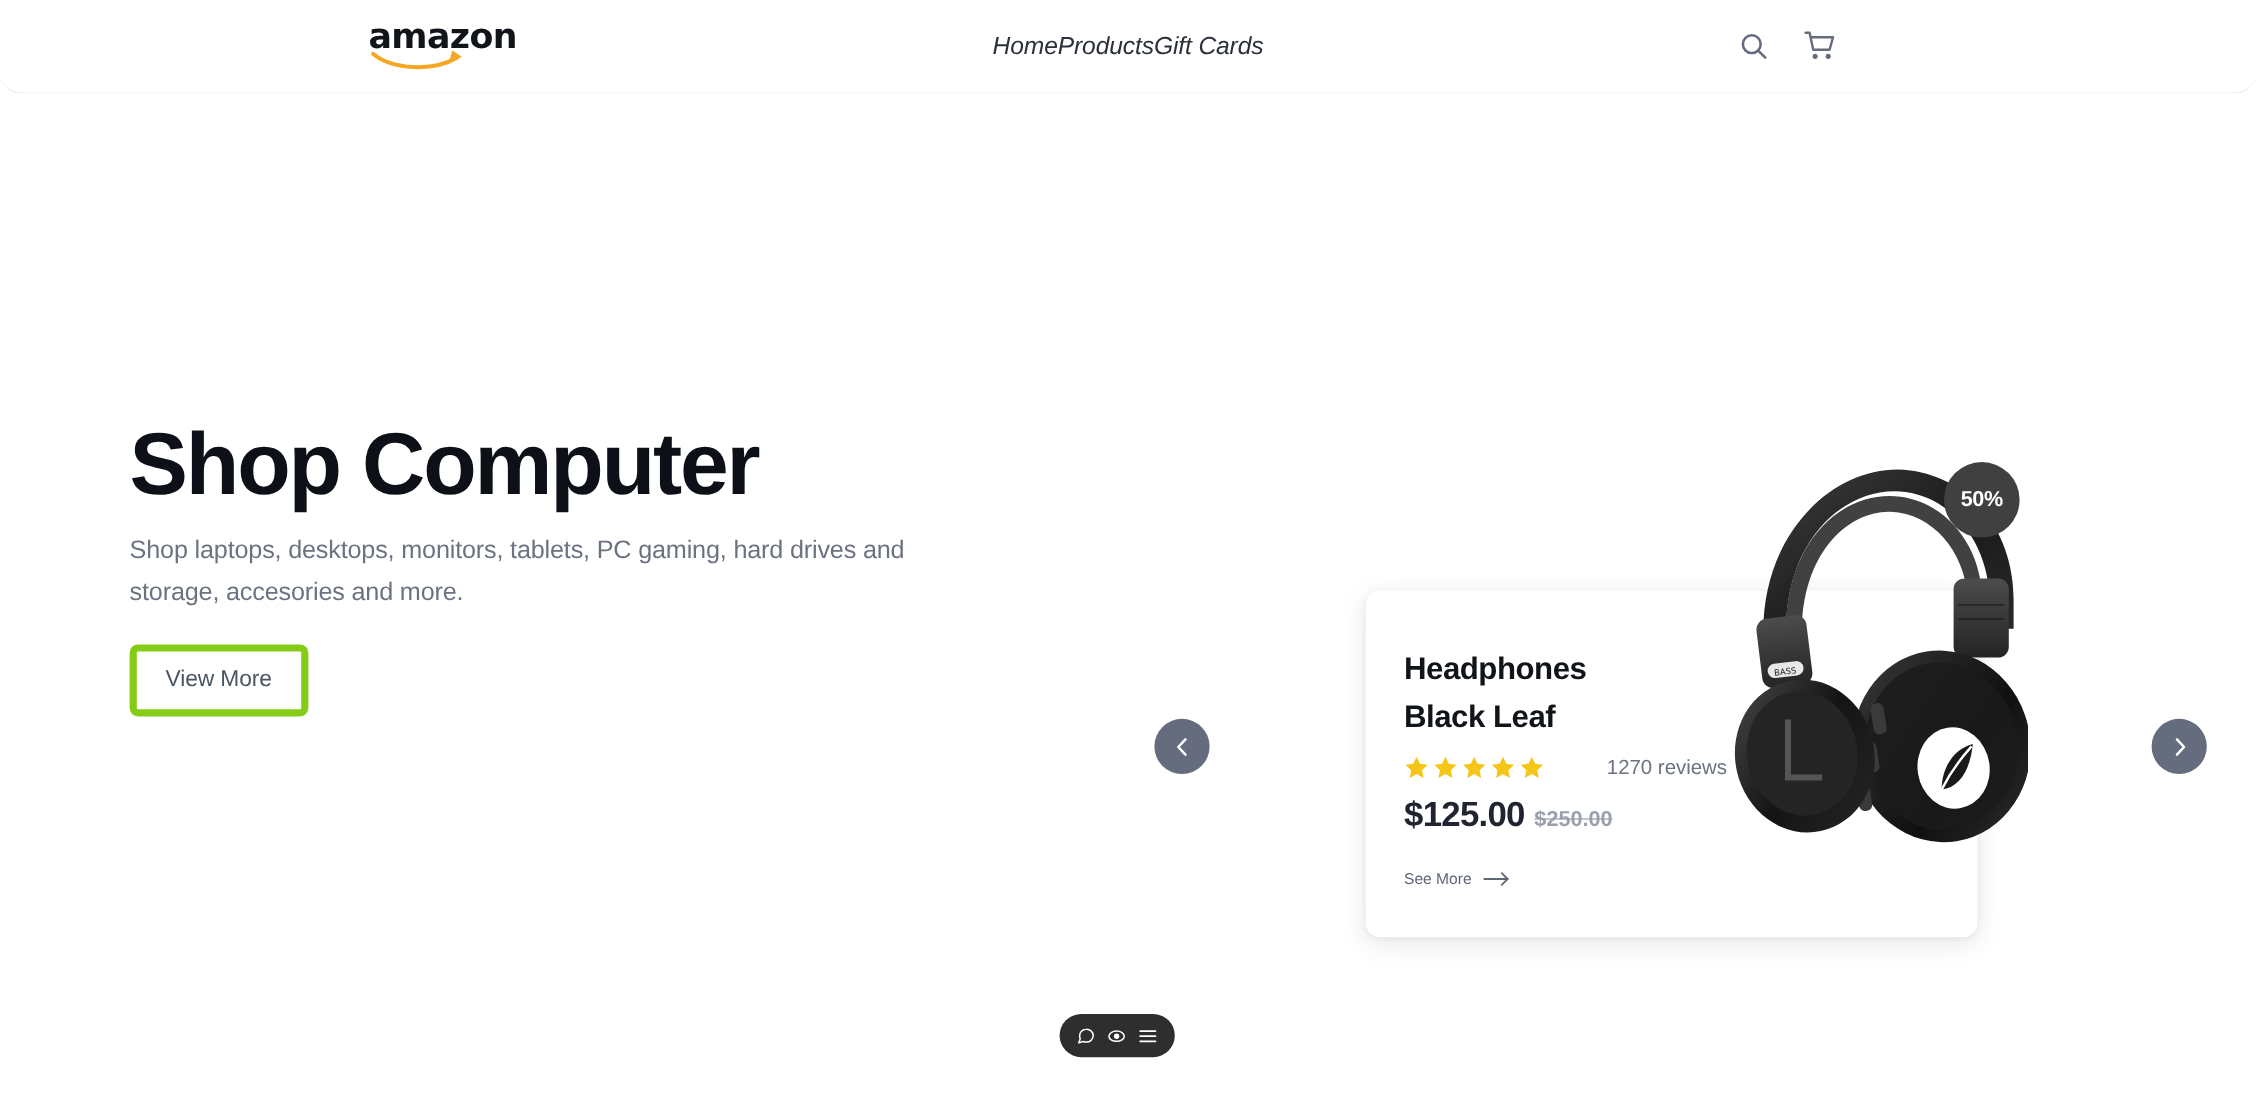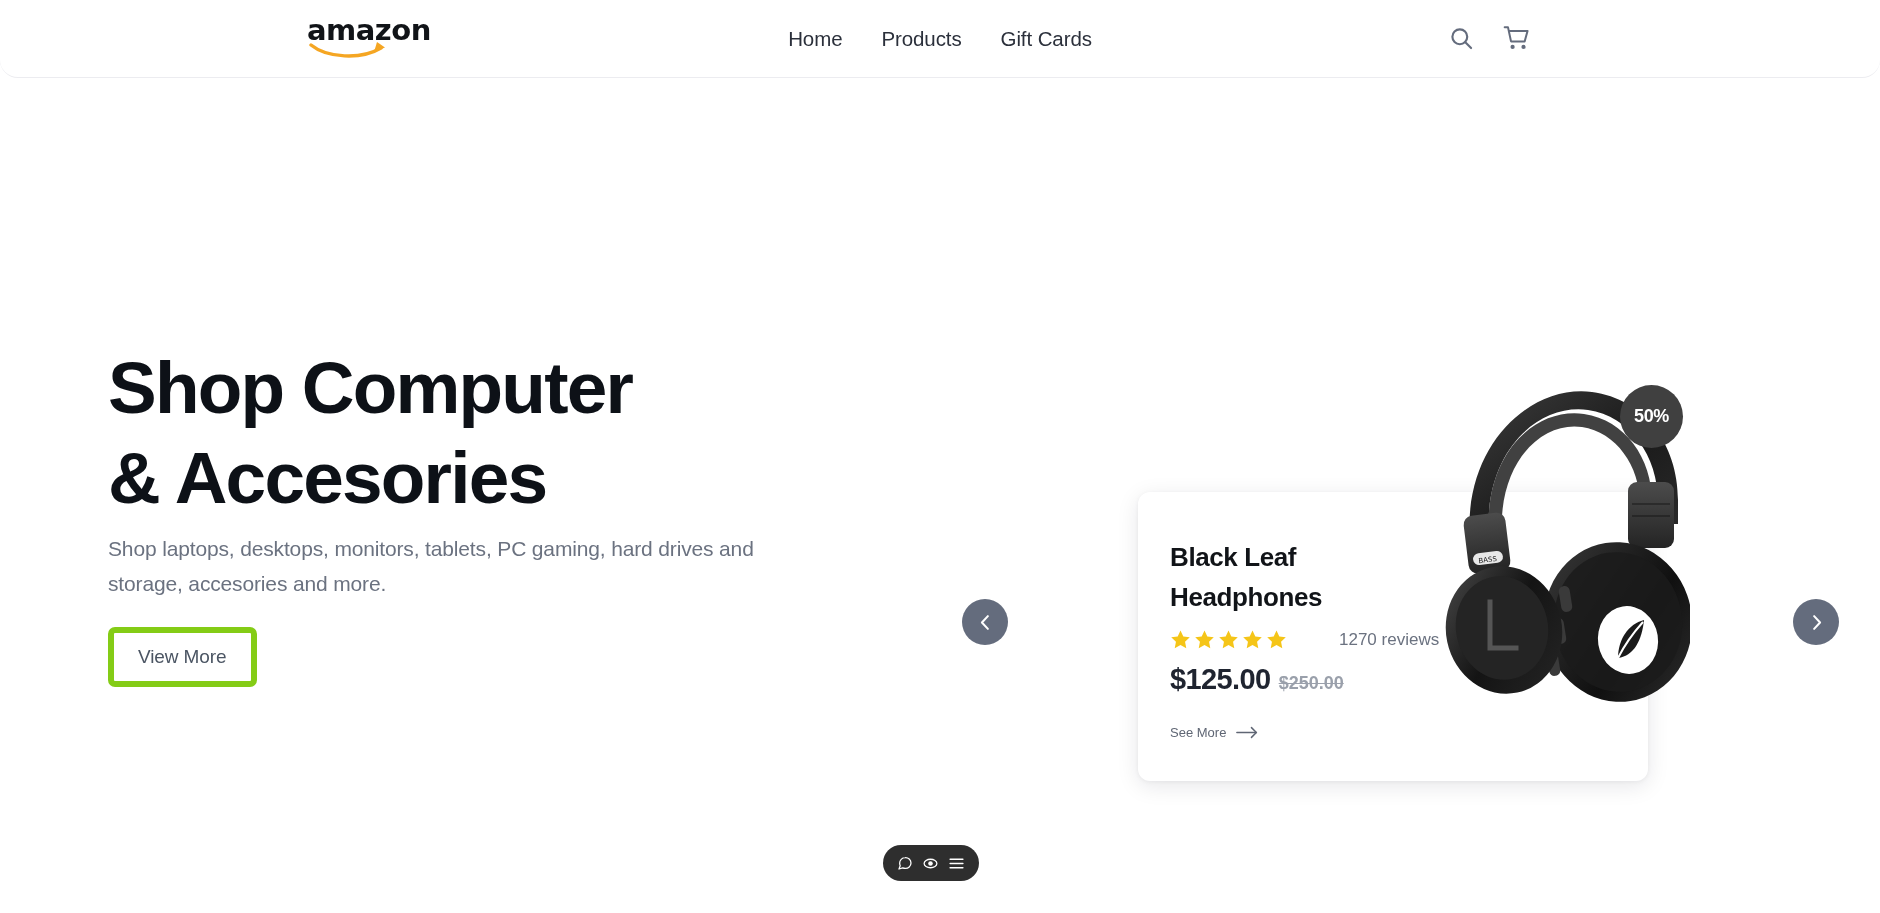--- a/index.html
+++ b/index.html
@@ -37,22 +37,22 @@
     color:#111418;
     line-height:30px;
   }
   .logo-smile { position:absolute; left:2px; top:24px; }
 
   .nav {
     position:absolute;
     left:50%;
     transform:translateX(-50%);
     display:flex;
-    gap:39px;
-    align-items:center;
+    align-items:center;
+    font-style:italic;
   }
   .nav-item {
     font-size:20.5px;
     color:#2b303b;
     cursor:pointer;
     white-space:nowrap;
     letter-spacing:-0.1px;
   }
 
   .header-icons {
@@ -256,42 +256,41 @@
       </svg>
     </div>
   </div>
 </div>
 
 <div class="hero">
 
   <div class="hero-left">
     <div class="hero-title">
       <div>Shop Computer</div>
-      <div>&amp; Accesories</div>
     </div>
     <div class="hero-sub">Shop laptops, desktops, monitors, tablets, PC gaming, hard drives and storage, accesories and more.</div>
     <div class="view-more">View More</div>
   </div>
 
   <div class="arrow arrow-prev">
     <svg width="19" height="19" viewBox="0 0 24 24" fill="none" stroke="#ffffff" stroke-width="2.6" stroke-linecap="round" stroke-linejoin="round">
       <polyline points="15,4 7.5,12 15,20"></polyline>
     </svg>
   </div>
   <div class="arrow arrow-next">
     <svg width="19" height="19" viewBox="0 0 24 24" fill="none" stroke="#ffffff" stroke-width="2.6" stroke-linecap="round" stroke-linejoin="round">
       <polyline points="9,4 16.5,12 9,20"></polyline>
     </svg>
   </div>
 
   <div class="product-card">
     <div class="card-body">
       <div class="product-title">
+        <div>Headphones</div>
         <div>Black Leaf</div>
-        <div>Headphones</div>
       </div>
 
       <div class="rating-row">
         <div class="stars">
           <svg width="21" height="21" viewBox="0 0 24 24" fill="#f5c518">
               <polygon points="12,1.8 15.2,8.6 22.6,9.5 17.2,14.7 18.6,22 12,18.4 5.4,22 6.8,14.7 1.4,9.5 8.8,8.6"></polygon>
             </svg>
           <svg width="21" height="21" viewBox="0 0 24 24" fill="#f5c518">
               <polygon points="12,1.8 15.2,8.6 22.6,9.5 17.2,14.7 18.6,22 12,18.4 5.4,22 6.8,14.7 1.4,9.5 8.8,8.6"></polygon>
             </svg>

